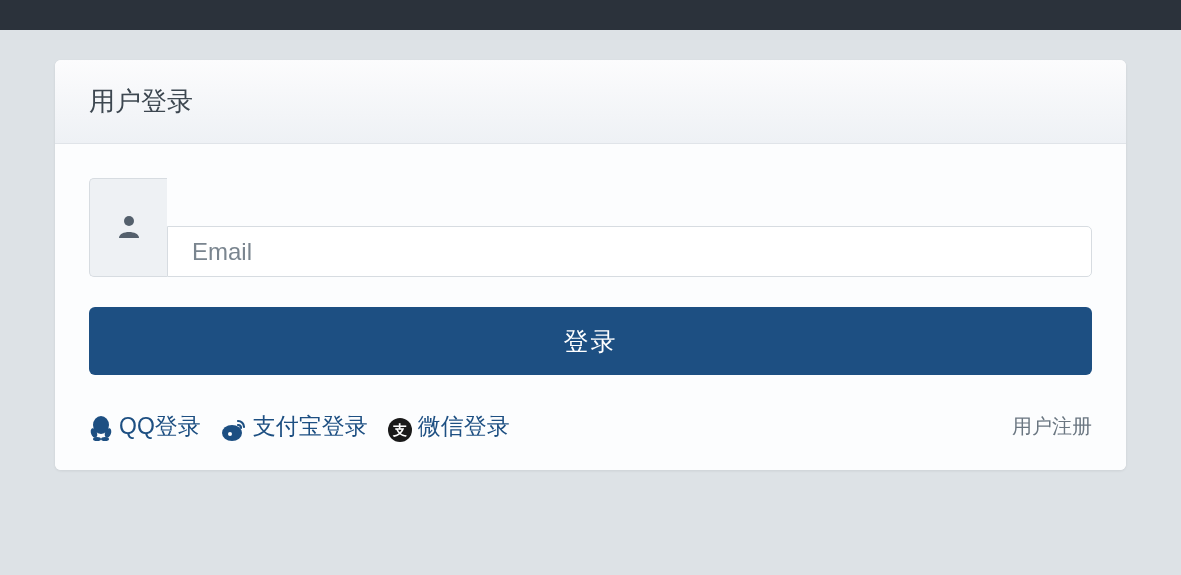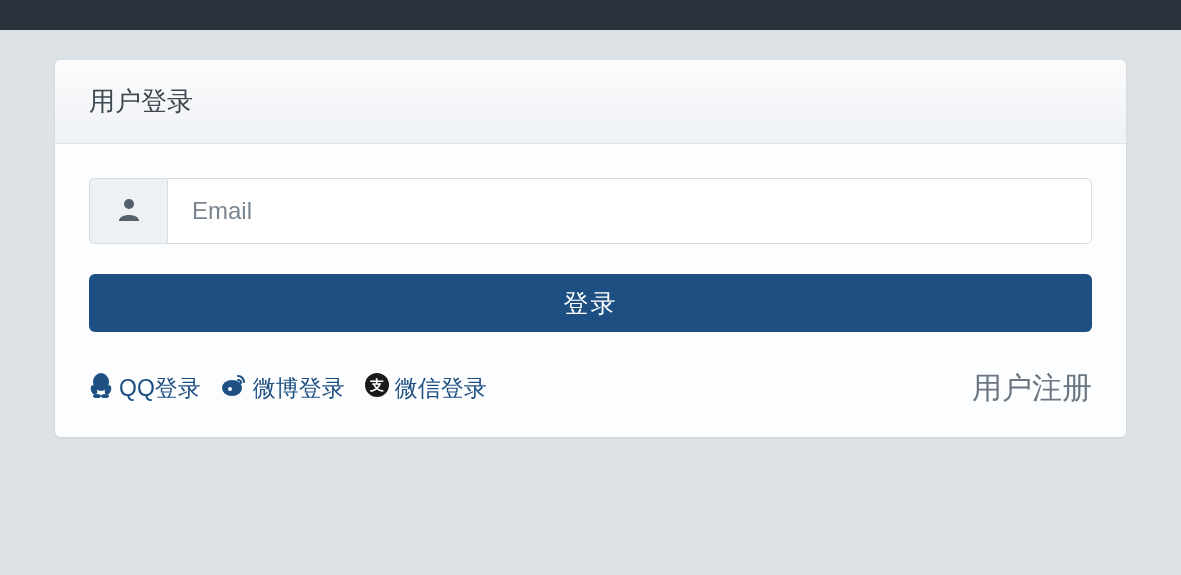--- a/index.html
+++ b/index.html
@@ -50,33 +50,34 @@
       border: 1px solid #d7dce1;
       border-right: none;
       border-radius: 5px 0 0 5px;
       display: flex;
       align-items: center;
       justify-content: center;
     }
     .addon-icon { color: #54606c; }
     .input-field {
       flex: 1;
-      height: 66px;
+      height: 51px;
       border: 1px solid #d7dce1;
       border-radius: 0 5px 5px 0;
       padding: 0 24px;
       font-size: 24px;
       color: #333;
       background: #fff;
       outline: none;
+      margin-top: 48px;
     }
     .input-field::placeholder { color: #7a858f; }
     .btn-login {
       width: 100%;
-      height: 58px;
+      height: 68px;
       background: #1d4f82;
       color: #fff;
       font-size: 25px;
       border: none;
       border-radius: 6px;
       cursor: pointer;
       margin-bottom: 36px;
       letter-spacing: 2px;
     }
     .links-row {
@@ -84,35 +85,35 @@
       align-items: center;
       justify-content: space-between;
     }
     .social-links {
       display: flex;
       align-items: center;
       gap: 20px;
     }
     .social-link {
       display: flex;
-      align-items: flex-start;
+      align-items: flex-end;
       gap: 6px;
       color: #1d4f82;
       font-size: 23px;
       text-decoration: none;
       cursor: pointer;
     }
     .social-icon-wrap {
       display: inline-flex;
       align-items: center;
       justify-content: center;
     }
     .register-link {
       color: #6a7681;
-      font-size: 30px;
+      font-size: 20px;
       text-decoration: none;
       cursor: pointer;
       font-family: Liberation Serif, serif;
     }
   </style>
 </head>
 <body>
 
 <div class="top-bar"></div>
 
@@ -159,21 +160,21 @@
 
           <a class="social-link">
             <span class="social-icon-wrap">
               <svg width="26" height="24" viewBox="0 0 26 24" fill="#1d4f82">
                 <ellipse cx="11" cy="15" rx="10" ry="8"></ellipse>
                 <circle cx="9" cy="16" r="2" fill="#fff"></circle>
                 <path d="M17 3 a6 6 0 0 1 6 6" fill="none" stroke="#1d4f82" stroke-width="2.2" stroke-linecap="round"></path>
                 <path d="M17 7 a3 3 0 0 1 3 3" fill="none" stroke="#1d4f82" stroke-width="2.2" stroke-linecap="round"></path>
               </svg>
             </span>
-            <span>微博登录</span>
+            <span>支付宝登录</span>
           </a>
 
           <a class="social-link">
             <span class="social-icon-wrap">
               <svg width="24" height="24" viewBox="0 0 24 24">
                 <circle cx="12" cy="12" r="12" fill="#1a1a1a"></circle>
                 <text x="12" y="17" text-anchor="middle" font-size="14" fill="#fff" font-weight="bold">支</text>
               </svg>
             </span>
             <span>微信登录</span>

